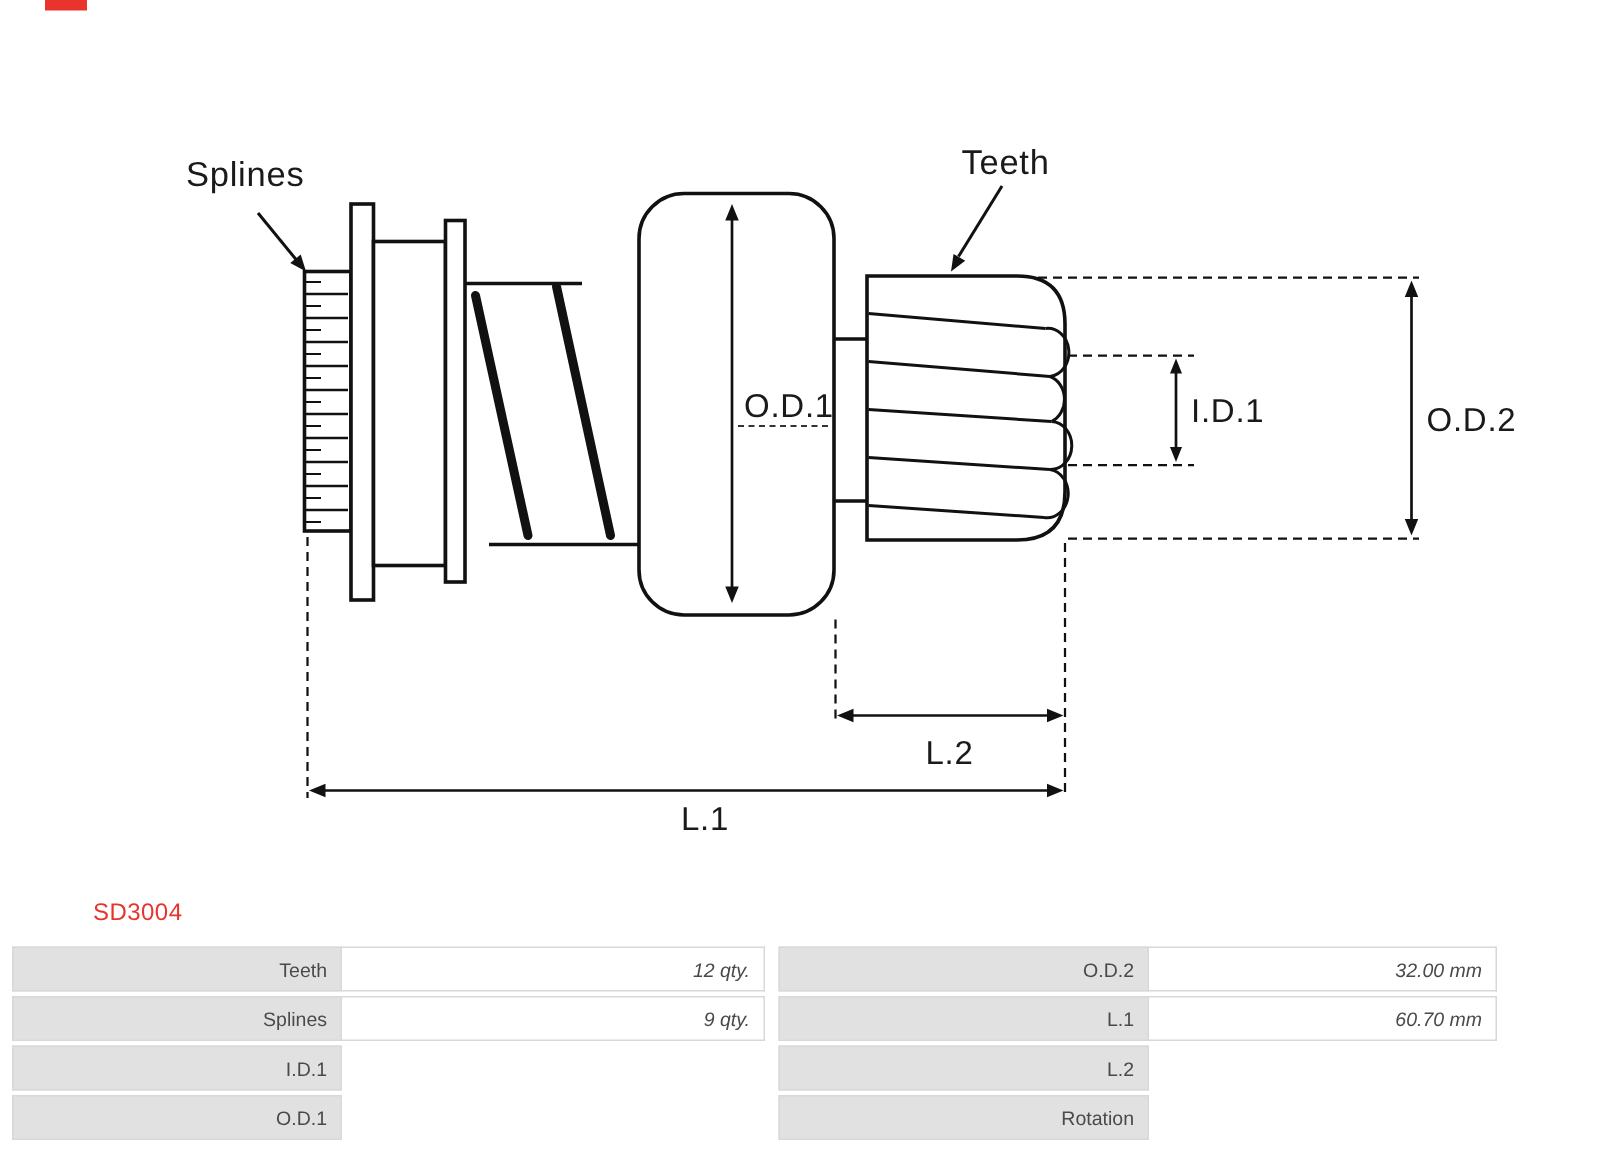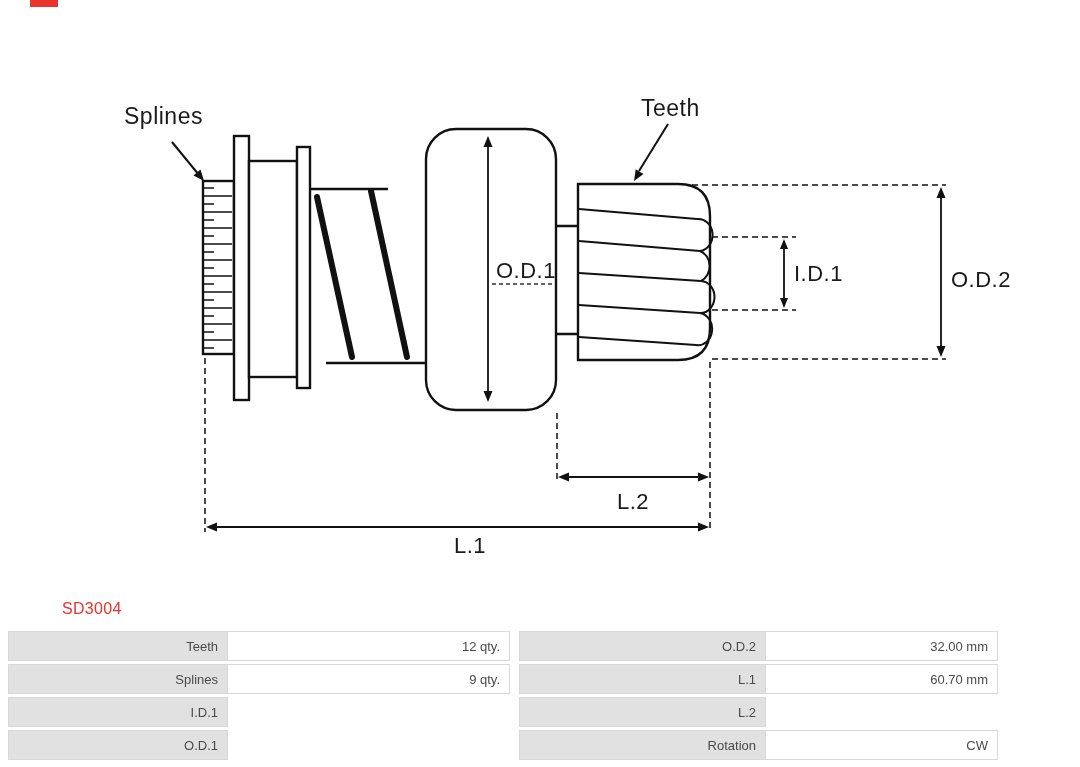--- a/index.html
+++ b/index.html
@@ -15,21 +15,21 @@
     position:absolute;left:14px;top:600px;font-size:16px;color:#e8342c;letter-spacing:.3px;margin-left:48px;
   }
   .specs{position:absolute;left:8px;top:631px;width:1050px;display:flex;gap:9px;}
   .specs-col{display:flex;flex-direction:column;gap:3px;}
   .spec-row{display:flex;height:30px;}
   .cell{
     box-sizing:border-box;border:1px solid #d8d8d8;display:flex;align-items:center;
     justify-content:flex-end;padding-right:9px;font-size:13px;color:#4a4a4a;
   }
   .cell.label{background:#e1e1e1;}
-  .cell.value{background:#ffffff;border-left:none;}
+  .cell.value{background:#ffffff;border-left:none;font-style:italic;}
   .col-left .cell.label{width:220px;}
   .col-left .cell.value{width:282px;}
   .col-right .cell.label{width:247px;}
   .col-right .cell.value{width:232px;}
 </style>
 </head>
 <body>
 
 <div class="page">
 
@@ -152,18 +152,17 @@
       </div>
       <div class="spec-row">
         <div class="cell label">L.1</div>
         <div class="cell value">60.70 mm</div>
       </div>
       <div class="spec-row">
         <div class="cell label">L.2</div>
       </div>
       <div class="spec-row">
         <div class="cell label">Rotation</div>
-        <div class="cell value">CW</div>
       </div>
     </div>
   </div>
 
 </div>
 
 </body></html>

